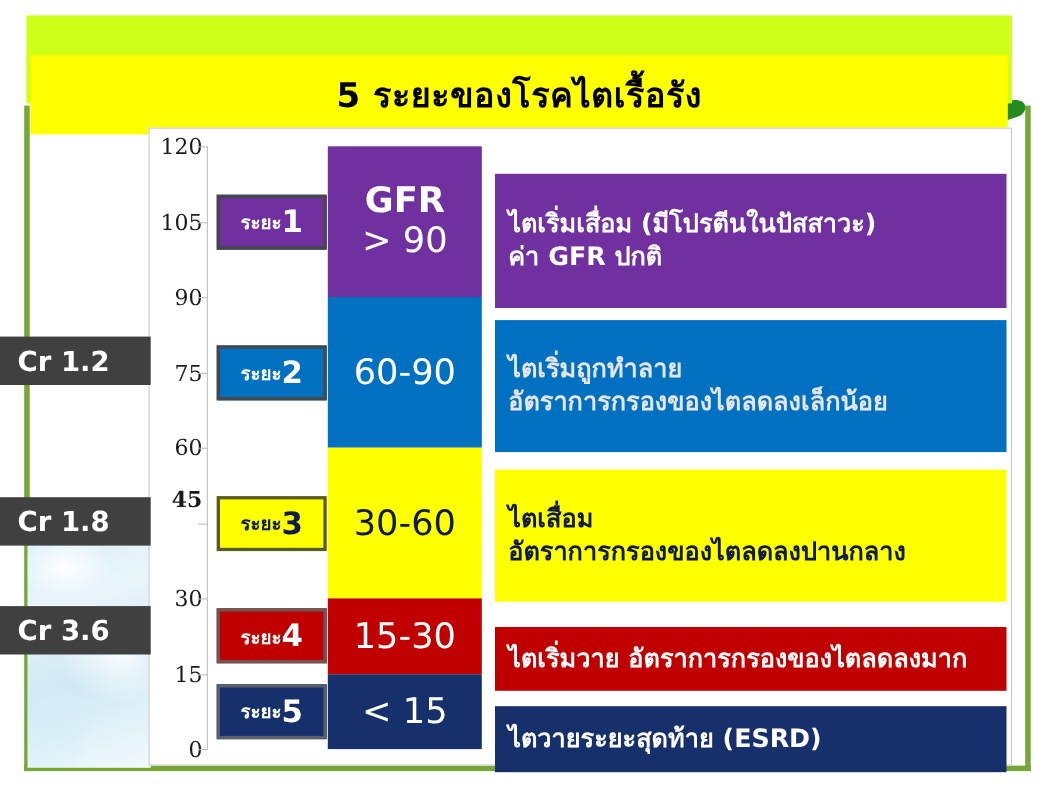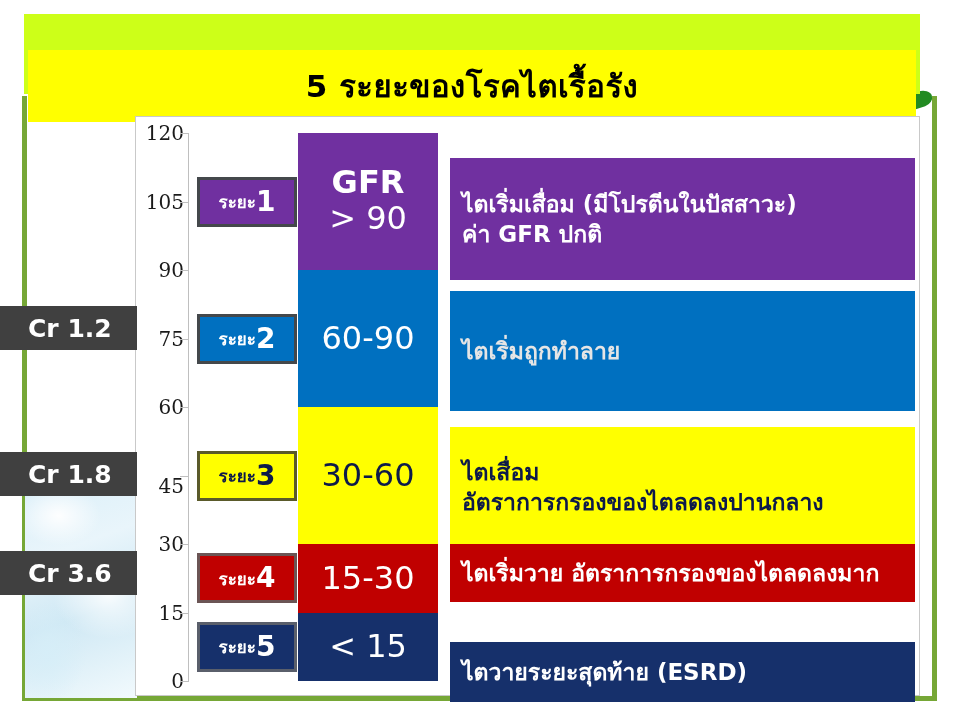--- a/index.html
+++ b/index.html
@@ -148,21 +148,21 @@
     position: absolute;
     left: 0px;
     width: 137px;
     height: 44px;
     background: #404040;
     color: #ffffff;
     font-size: 25px;
     font-weight: bold;
     display: flex;
     align-items: center;
-    padding-left: 28px;
+    padding-left: 16px;
     box-sizing: border-box;
   }
 
   
   .stage-badge {
     position: absolute;
     left: 197px;
     width: 100px;
     height: 50px;
     border: 3px solid #44484b;
@@ -251,21 +251,21 @@
       <div class="y-tick" style="top: 133px;">120</div>
       <div class="y-tick-mark" style="top: 133px;"></div>
       <div class="y-tick" style="top: 201.5px;">105</div>
       <div class="y-tick-mark" style="top: 201.5px;"></div>
       <div class="y-tick" style="top: 270px;">90</div>
       <div class="y-tick-mark" style="top: 270px;"></div>
       <div class="y-tick" style="top: 338.5px;">75</div>
       <div class="y-tick-mark" style="top: 338.5px;"></div>
       <div class="y-tick" style="top: 407px;">60</div>
       <div class="y-tick-mark" style="top: 407px;"></div>
-      <div class="y-tick" style="top: 486px;">45</div>
+      <div class="y-tick" style="top: 454px; font-weight: bold;">45</div>
       <div class="y-tick-mark" style="top: 475.5px;"></div>
       <div class="y-tick" style="top: 544px;">30</div>
       <div class="y-tick-mark" style="top: 544px;"></div>
       <div class="y-tick" style="top: 612.5px;">15</div>
       <div class="y-tick-mark" style="top: 612.5px;"></div>
       <div class="y-tick" style="top: 681px;">0</div>
       <div class="y-tick-mark" style="top: 681px;"></div>
     </div>
   <div id="cr-layer">
       <div class="cr-label" style="top: 306px;">Cr 1.2</div>
@@ -312,26 +312,27 @@
         <span class="s-num">5</span>
       </div>
     </div>
   <div id="desc-layer">
       <div class="desc-panel" style="top: 131px; height: 122px; background: rgb(112, 48, 160); color: rgb(255, 255, 255);">
         <div class="desc-line">ไตเริ่มเสื่อม (มีโปรตีนในปัสสาวะ)</div>
         <div class="desc-line">ค่า GFR ปกติ</div>
       </div>
       <div class="desc-panel" style="top: 264px; height: 120px; background: rgb(0, 112, 192); color: #e5e5e5;">
         <div class="desc-line">ไตเริ่มถูกทำลาย</div>
+        <div class="desc-line">อัตราการกรองของไตลดลงเล็กน้อย</div>
       </div>
       <div class="desc-panel" style="top: 400px; height: 120px; background: rgb(255, 255, 0); color: rgb(13, 26, 74);">
         <div class="desc-line">ไตเสื่อม</div>
         <div class="desc-line">อัตราการกรองของไตลดลงปานกลาง</div>
       </div>
-      <div class="desc-panel" style="top: 517px; height: 58px; background: rgb(192, 0, 0); color: rgb(255, 255, 255);">
+      <div class="desc-panel" style="top: 543px; height: 58px; background: rgb(192, 0, 0); color: rgb(255, 255, 255);">
         <div class="desc-line">ไตเริ่มวาย อัตราการกรองของไตลดลงมาก</div>
       </div>
       <div class="desc-panel" style="top: 615px; height: 60px; background: rgb(22, 48, 107); color: rgb(255, 255, 255);">
         <div class="desc-line">ไตวายระยะสุดท้าย (ESRD)</div>
       </div>
     </div>
 
 </div>
 
 </body></html>

